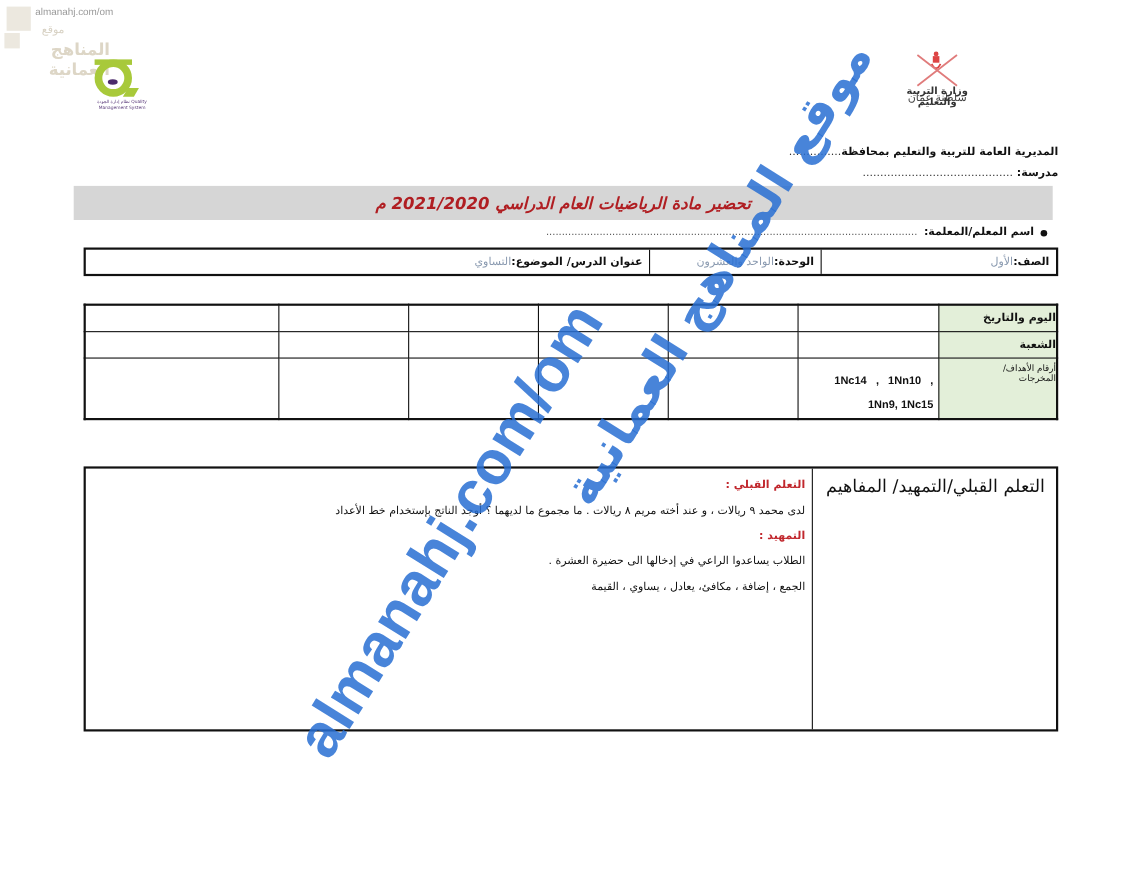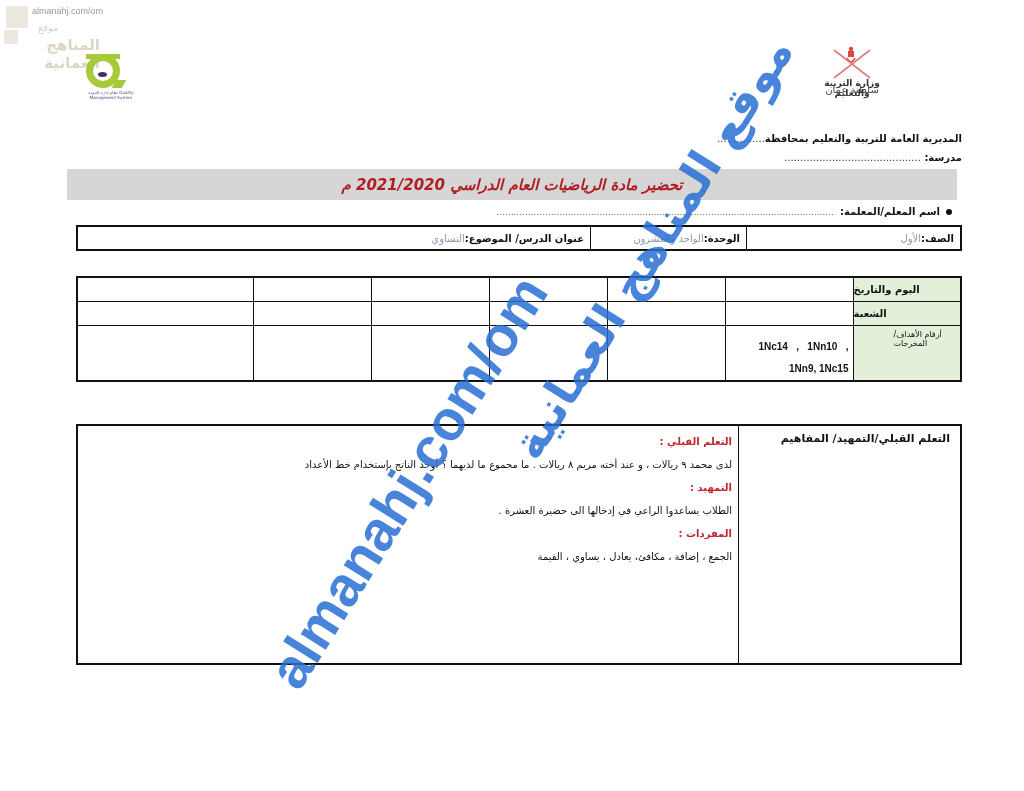--- a/index.html
+++ b/index.html
@@ -47,27 +47,27 @@
   .info-table { left: 76px; top: 225px; width: 886px; height: 26px; border: 2px solid #111; display:flex; flex-direction: row-reverse; }
   .info-cell { height: 100%; display:flex; align-items:center; padding: 0 6px; font-size: 10px; direction: rtl; white-space: nowrap; }
   .info-cell + .info-cell { border-right: 1.5px solid #111; }
   .info-label { font-weight: bold; color:#111; }
   .info-val { color: #8a9ab0; font-weight: normal; }
 
   
   .sched { left: 76px; top: 276px; width: 886px; border-collapse: collapse; border: 2px solid #111; }
   .sched td { border: 1.5px solid #111; height: 24px; font-size: 10px; }
   .sched tr.tall td { height: 49px; }
-  .sched td.lbl { background: #e3efd9; direction: rtl; text-align: left; font-weight: bold; width: 108px; }
+  .sched td.lbl { background: #e3efd9; direction: rtl; text-align: right; font-weight: bold; width: 108px; }
   .sched td.lbl.small { font-weight: normal; font-size: 8px; vertical-align: top; padding-top: 4px; padding-left: 40px; }
   .outcomes { direction: ltr; text-align: right; font-weight: bold; font-size: 10px; line-height: 22px; padding-right: 4px; font-family: "Liberation Sans", sans-serif; }
 
   
   .concept-box { left: 76px; top: 424px; width: 886px; height: 241px; border: 2px solid #111; display:flex; flex-direction: row-reverse; }
-  .concept-label { width: 222px; border-left: 1.5px solid #111; direction: rtl; padding: 6px 10px; font-size: 11px; font-weight: bold; }
+  .concept-label { width: 222px; border-left: 1.5px solid #111; direction: rtl; padding: 6px 10px; font-size: 16px; font-weight: normal; }
   .concept-body { flex: 1; direction: rtl; padding: 4px 6px; font-size: 10px; line-height: 23px; }
   .sec-head { color: #c1272d; font-weight: bold; }
   .sec-text { color: #111; }
 
   
   .watermark { left: 150px; top: 340px; font-size: 56px; font-weight: bold; color: rgba(40,110,210,0.85); transform: rotate(-58deg); transform-origin: left top; white-space: nowrap; font-family: "Liberation Sans", sans-serif; pointer-events: none; }
   .watermark-ar { left: 470px; top: 395px; font-size: 46px; font-weight: bold; color: rgba(40,110,210,0.85); transform: rotate(-58deg); transform-origin: left top; white-space: nowrap; direction: rtl; pointer-events: none; }
 </style>
 </head>
 <body>
@@ -169,19 +169,18 @@
 </tbody>
   </table>
 
 <div class="abs concept-box">
   <div class="concept-label">التعلم القبلي/التمهيد/ المفاهيم</div>
   <div class="concept-body">
     <div class="sec-head">التعلم القبلي :</div>
     <div class="sec-text">لدى محمد ٩ ريالات ، و عند أخته مريم ٨ ريالات . ما مجموع ما لديهما ؟ أوجد الناتج بإستخدام خط الأعداد</div>
     <div class="sec-head">التمهيد :</div>
     <div class="sec-text">الطلاب يساعدوا الراعي في إدخالها الى حضيرة العشرة .</div>
-    <div class="sec-head">المفردات :</div>
     <div class="sec-text">الجمع ، إضافة ، مكافئ، يعادل ، يساوي ، القيمة</div>
   </div>
 </div>
 
 <div class="abs watermark" style="left:255px; top:665px;">almanahj.com/om</div>
 <div class="abs watermark-ar" style="left:500px; top:440px;">موقع المناهج العمانية</div>
 
 </body></html>

